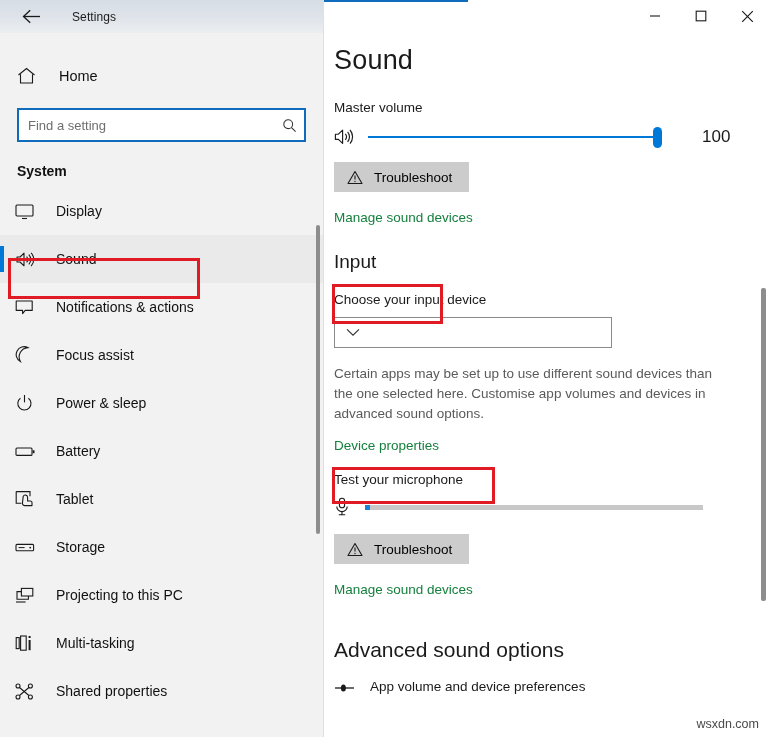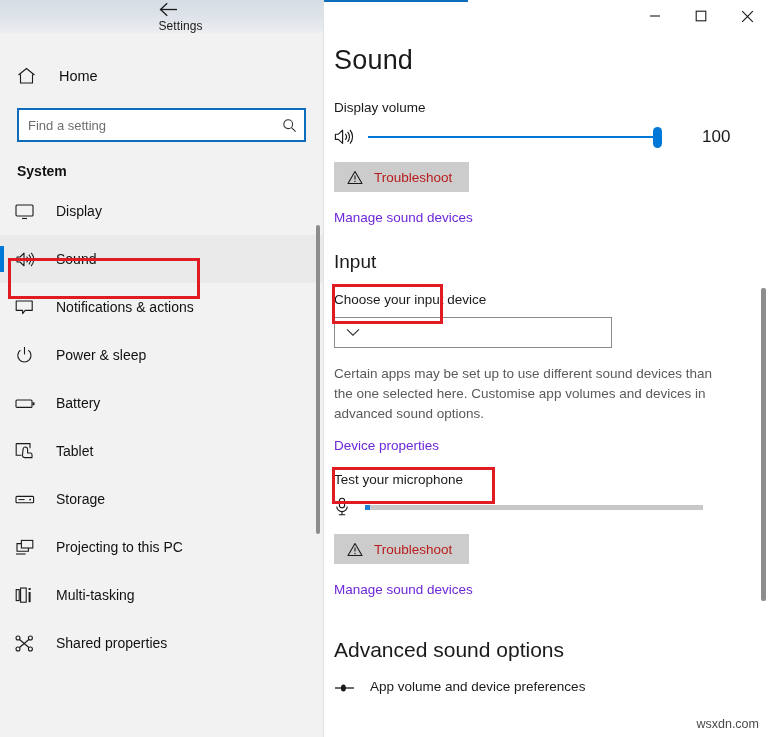--- a/index.html
+++ b/index.html
@@ -26,21 +26,20 @@
     background: #f2f2f2;
     position: relative;
     border-right: 1px solid #e0e0e0;
   }
   .sidebar-topbar {
     height: 33px;
     background: linear-gradient(to bottom, #d6dde5 0%, #dfe4ea 55%, #eceef0 100%);
     display: flex;
     align-items: center;
     padding-left: 14px;
-    flex-direction: column;
   }
   .back-btn {
     width: 34px; height: 26px;
     display: flex; align-items: center; justify-content: center;
     cursor: pointer;
   }
   .back-btn svg { display: block; }
   .settings-title {
     font-size: 12px;
     color: #1a1a1a;
@@ -216,25 +215,25 @@
     align-items: center;
     background: #cccccc;
     height: 30px;
     padding: 0 17px 0 13px;
     margin-top: 15px;
     cursor: pointer;
     border: 0;
     font-family: "Liberation Sans", sans-serif;
   }
   .ts-btn .warn-ico { display:flex; align-items:center; margin-right: 11px; }
-  .ts-btn .ts-lbl { font-size: 13.5px; color: #b91c1c; }
+  .ts-btn .ts-lbl { font-size: 13.5px; color: #000000; }
 
   .link {
     display: inline-block;
-    color: #6d28d9;
+    color: #15803d;
     font-size: 13.5px;
     margin-top: 18px;
     cursor: pointer;
     text-decoration: none;
   }
 
   .section-head {
     font-size: 19px;
     color: #1a1a1a;
     display: inline-block;
@@ -388,20 +387,28 @@
 
       <div class="nav-item">
         <span class="nav-ico">
           <svg width="19" height="17" viewBox="0 0 19 17">
             <path d="M1.2 2 H17.2 V11.4 H10.2 L7.6 14.6 L7.6 11.4 H1.2 Z" fill="none" stroke="#1a1a1a" stroke-width="1.1" stroke-linejoin="round"></path>
           </svg>
         </span>
         <span class="nav-lbl">Notifications &amp; actions</span>
       </div>
 
+      <div class="nav-item">
+        <span class="nav-ico">
+          <svg width="19" height="18" viewBox="0 0 19 18">
+            <path d="M12.8 1.6 A7.6 7.6 0 1 0 5.4 15.6 A9.4 9.4 0 0 1 12.8 1.6 Z" fill="none" stroke="#1a1a1a" stroke-width="1.1"></path>
+          </svg>
+        </span>
+        <span class="nav-lbl">Focus assist</span>
+      </div>
 
       <div class="nav-item">
         <span class="nav-ico">
           <svg width="19" height="19" viewBox="0 0 19 19">
             <path d="M5.4 4.2 A6.6 6.6 0 1 0 13.4 4.2" fill="none" stroke="#1a1a1a" stroke-width="1.1"></path>
             <path d="M9.5 1 V8.4" stroke="#1a1a1a" stroke-width="1.1"></path>
           </svg>
         </span>
         <span class="nav-lbl">Power &amp; sleep</span>
       </div>
@@ -497,21 +504,21 @@
         <svg width="13" height="13" viewBox="0 0 13 13">
             <path d="M1.2 1.2 L11.8 11.8 M11.8 1.2 L1.2 11.8" stroke="#1a1a1a" stroke-width="1.15"></path>
           </svg>
       </div>
     </div>
 
     <div class="content">
 
       <div class="page-title">Sound</div>
 
-      <div class="sub-label">Display volume</div>
+      <div class="sub-label">Master volume</div>
 
       <div class="vol-row">
         <span class="vol-icon">
           <svg width="22" height="18" viewBox="0 0 22 18">
             <path d="M1.4 6.2 H4.4 L8.6 2.2 V15.4 L4.4 11.4 H1.4 Z" fill="none" stroke="#1a1a1a" stroke-width="1.15" stroke-linejoin="round"></path>
             <path d="M11.3 5.9 A4.5 4.5 0 0 1 11.3 11.8" fill="none" stroke="#1a1a1a" stroke-width="1.15"></path>
             <path d="M13.6 3.9 A7.4 7.4 0 0 1 13.6 13.8" fill="none" stroke="#1a1a1a" stroke-width="1.15"></path>
             <path d="M16 2 A10.3 10.3 0 0 1 16 15.6" fill="none" stroke="#1a1a1a" stroke-width="1.15"></path>
           </svg>
         </span>

